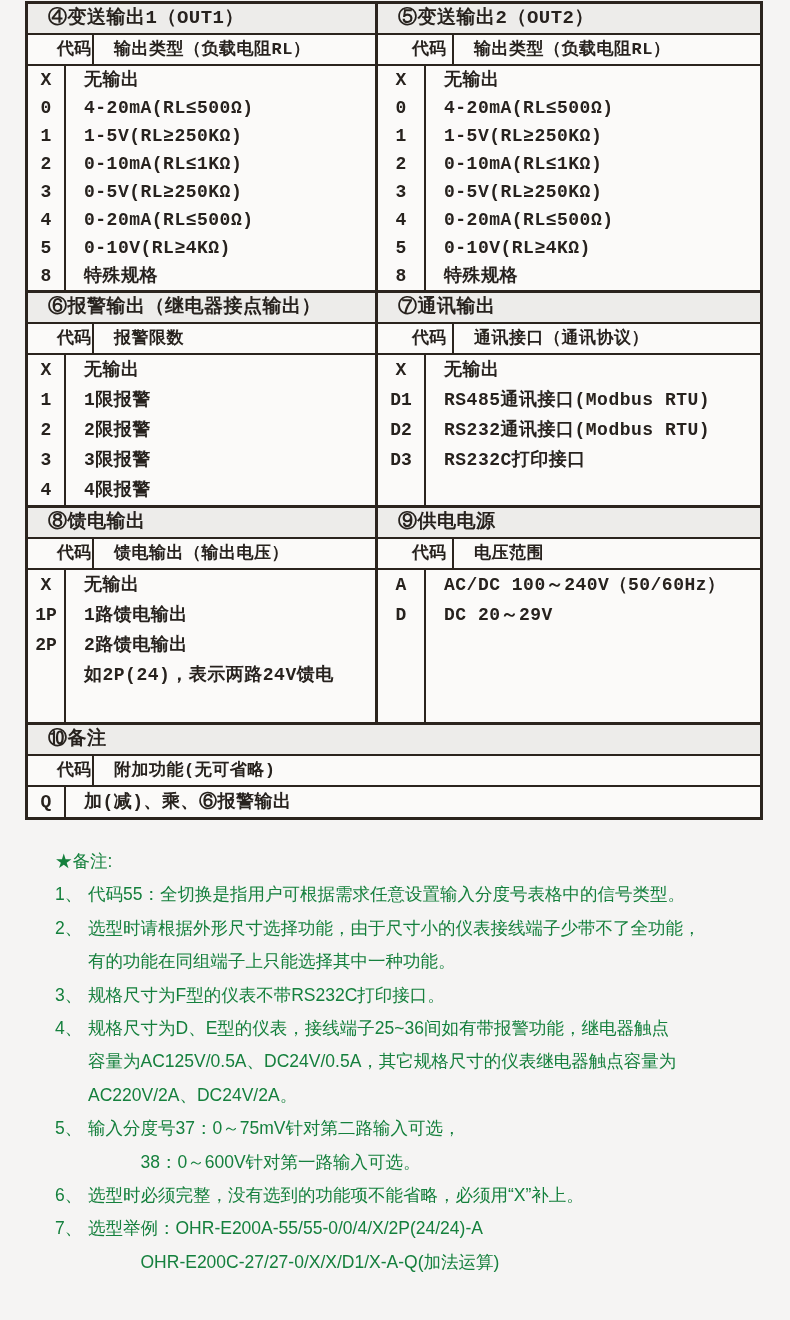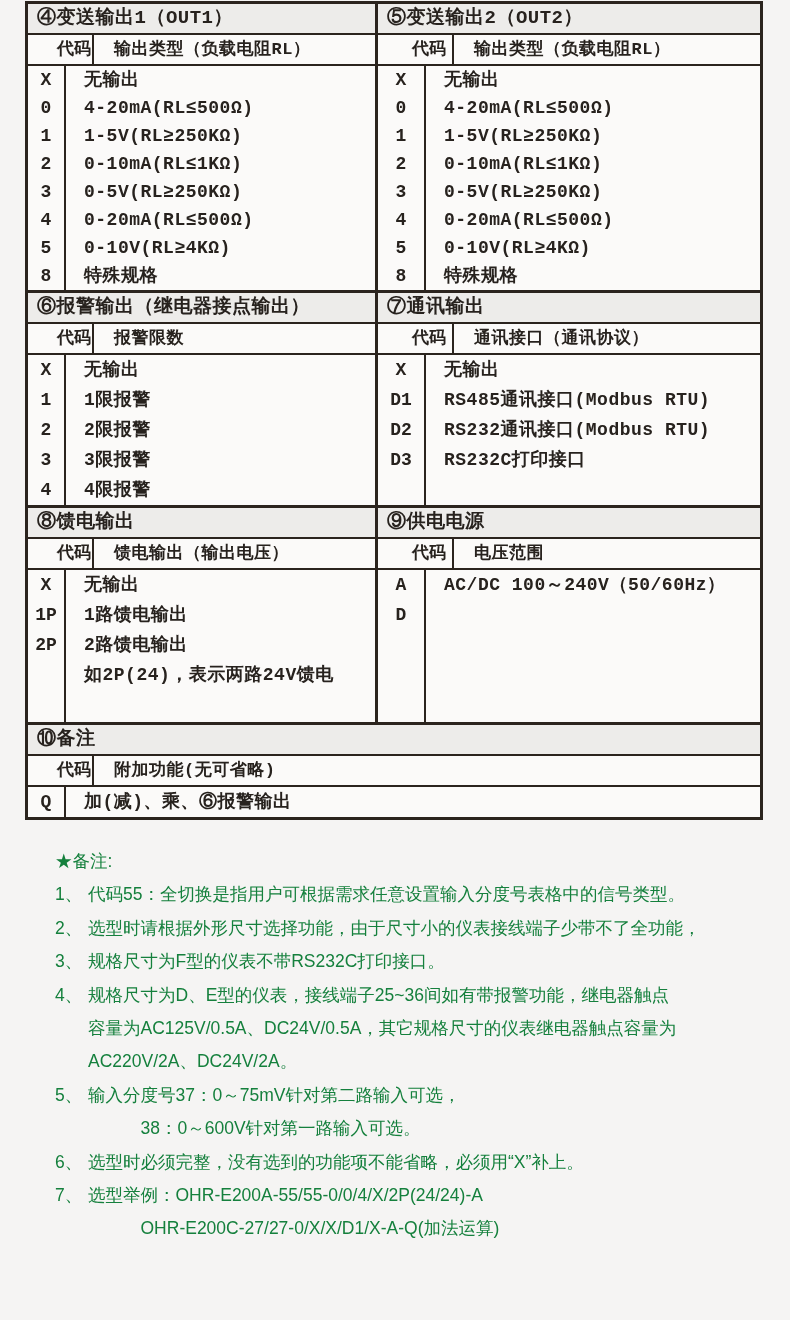--- a/index.html
+++ b/index.html
@@ -9,21 +9,21 @@
   
   .spec-table{position:absolute;left:25px;top:1px;width:738px;box-sizing:border-box;
               border:3px solid #2b241e;background:#fbfaf9;color:#27221e;
               font-family:"Liberation Mono","DejaVu Sans Mono",monospace;font-weight:bold;}
   .pair{display:flex;border-bottom:3px solid #2b241e;}
   .sec{box-sizing:border-box;min-width:0;}
   .sec.left{width:347px;flex:none;}
   .sec.right{flex:1;border-left:3px solid #2b241e;}
   .sec.full{width:100%;}
   .sec-title{height:29px;line-height:29px;background:#edecea;border-bottom:2px solid #2b241e;
-             padding-left:9px;font-size:19px;letter-spacing:0.5px;white-space:nowrap;overflow:hidden;}
+             padding-left:20px;font-size:19px;letter-spacing:0.5px;white-space:nowrap;overflow:hidden;}
   .sec-head{display:flex;border-bottom:2px solid #2b241e;height:29px;line-height:29px;font-size:17px;}
   .code-w{width:36px;flex:none;text-align:center;}
   .sec.right .code-w{width:46px;}
   .sec-head .code-w{border-right:2px solid #2b241e;padding-left:28px;}
   .desc-w{flex:1;padding-left:20px;letter-spacing:0.5px;white-space:nowrap;overflow:hidden;}
   .sec-body{position:relative;font-size:18px;}
   .sec-body::before{content:"";position:absolute;top:0;bottom:0;left:36px;width:2px;background:#2b241e;}
   .sec.right .sec-body::before{left:46px;}
   .srow{display:flex;}
   .p1 .sec-body{height:224px}.p1 .srow{height:28px;line-height:28px;}
@@ -257,20 +257,21 @@
         </div>
         <div class="sec-body">
 
             <div class="srow">
               <span class="code-w">A</span>
               <span class="desc-w">AC/DC 100～240V（50/60Hz）</span>
             </div>
 
             <div class="srow">
               <span class="code-w">D</span>
+              <span class="desc-w">DC 20～29V</span>
             </div>
 
         </div>
       </section>
     </div>
 
     <div class="pair p4" style="border-bottom:none;">
       <section class="sec full">
         <div class="sec-title">⑩备注</div>
         <div class="sec-head">
@@ -296,20 +297,21 @@
     <div class="note">
       <span class="note-num">1、</span>
       <div class="note-body">
         <div class="note-line">代码55：全切换是指用户可根据需求任意设置输入分度号表格中的信号类型。</div>
       </div>
     </div>
     <div class="note">
       <span class="note-num">2、</span>
       <div class="note-body">
         <div class="note-line">选型时请根据外形尺寸选择功能，由于尺寸小的仪表接线端子少带不了全功能，</div>
+          <div class="note-line">有的功能在同组端子上只能选择其中一种功能。</div>
       </div>
     </div>
     <div class="note">
       <span class="note-num">3、</span>
       <div class="note-body">
         <div class="note-line">规格尺寸为F型的仪表不带RS232C打印接口。</div>
       </div>
     </div>
     <div class="note">
       <span class="note-num">4、</span>

